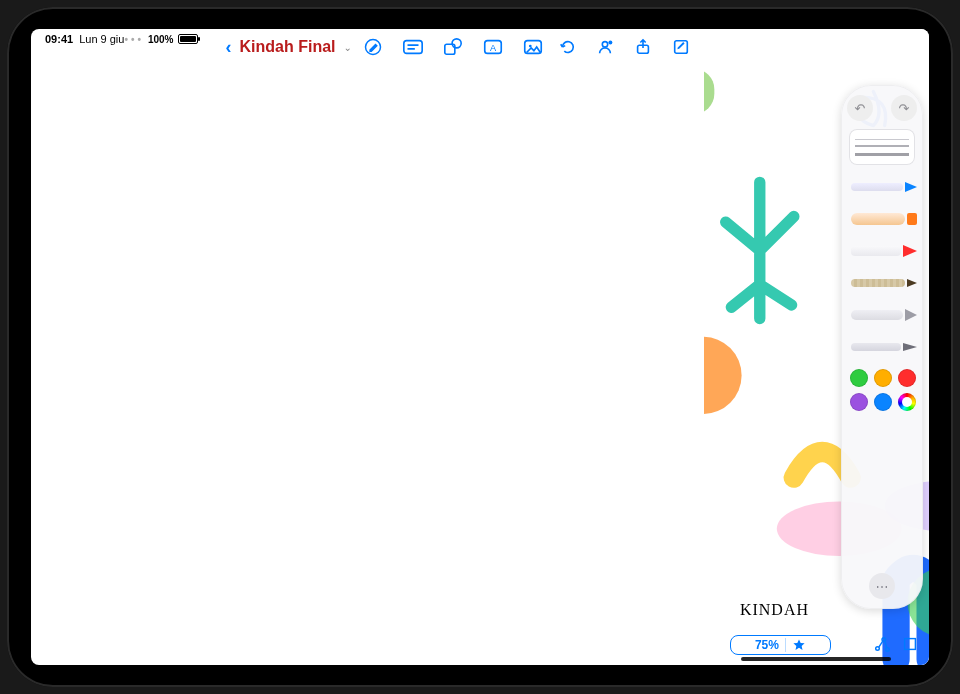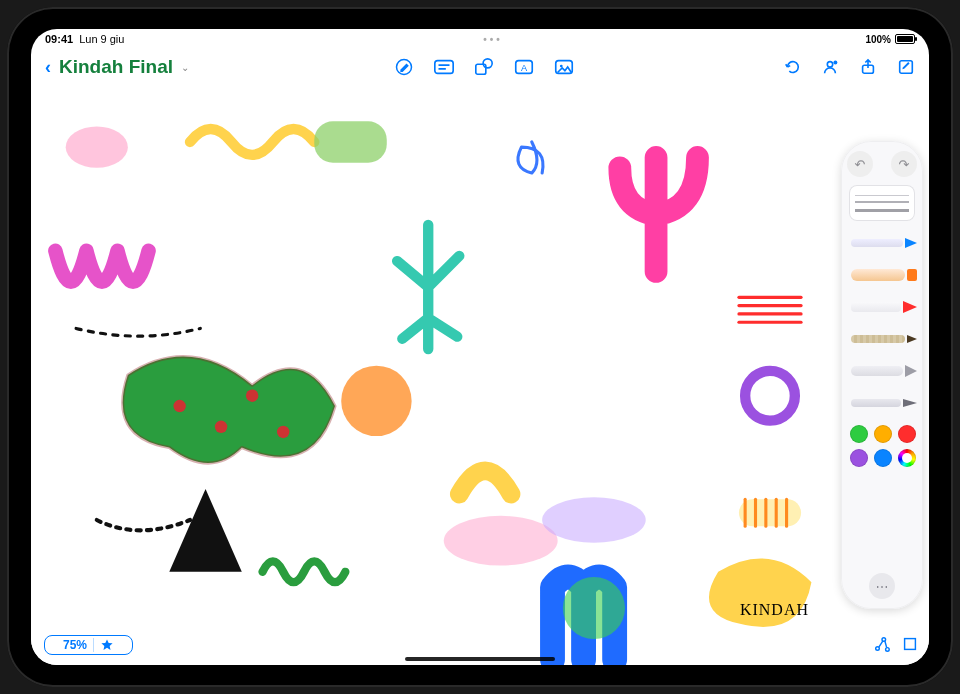--- a/index.html
+++ b/index.html
@@ -11,24 +11,24 @@
     width: 946px; height: 680px;
     background: #000;
     border-radius: 46px;
     padding: 22px 24px;
     position: relative;
     box-shadow: inset 0 0 0 2px #2a2a2a;
   }
   .screen {
     width: 100%; height: 100%;
     background: #fff;
-    border-radius: 26px;
+    border-radius: 8px;
     overflow: hidden;
     position: relative;
-    display: flex; flex-direction: column;
+    display: flex; flex-direction: row;
   }
 
   
   .statusbar {
     height: 20px; display: flex; align-items: center;
     padding: 0 14px; font-size: 11px; font-weight: 600; color: #000;
   }
   .statusbar .left  { flex: 0 0 auto; display: flex; gap: 6px; }
   .statusbar .center{ flex: 1; text-align: center; font-size: 10px; color: #aaa; letter-spacing: 3px; }
   .statusbar .right { flex: 0 0 auto; display: flex; align-items: center; gap: 4px; }
@@ -37,39 +37,39 @@
   .battery .fill { position:absolute; left:1px; top:1px; bottom:1px; right:1px; background:#000; border-radius:1px; }
 
   
   .navbar {
     height: 36px; display: flex; align-items: center; padding: 0 10px; gap: 8px;
   }
   .nav-left { display:flex; align-items:center; gap:4px; flex:0 0 auto; }
   .nav-center { flex:1; display:flex; align-items:center; justify-content:center; gap:14px; }
   .nav-right { display:flex; align-items:center; gap:12px; flex:0 0 auto; }
   .back-chevron { color:#007aff; font-size:18px; font-weight:600; padding:2px 4px; }
-  .doc-title { font-size:19px; font-weight:600; color:#15803d; }
+  .doc-title { font-size:16px; font-weight:600; color:#b91c1c; }
   .doc-title-caret { color:#888; font-size:10px; margin-left:4px; }
   .tb-btn { width:26px; height:22px; display:flex; align-items:center; justify-content:center; color:#007aff; }
   .tb-btn svg { width:22px; height:20px; }
   .tb-btn.sm svg { width:18px; height:18px; }
 
   
   .canvas-wrap { flex:1; position:relative; overflow:hidden; background:#fff; }
 
   
   .signature { position:absolute; right:120px; bottom:46px;
     font-family: "Comic Sans MS", "Marker Felt", cursive; font-size:16px; letter-spacing:1px; color:#000; }
 
   
   .zoom-pill {
-    position:absolute; left:13px; bottom:10px;
+    position:absolute; left:26px; bottom:10px;
     display:flex; align-items:center; gap:6px;
     border:1.5px solid #007aff; border-radius:8px;
-    padding:2px 18px; background:#fff;justify-content:space-between;
+    padding:2px 24px; background:#fff;justify-content:space-between;
   }
   .zoom-pill .zoom { font-size:12px; font-weight:600; color:#007aff; }
   .zoom-pill .sep  { width:1px; height:14px; background:#007aff44; }
   .zoom-pill .fav svg { width:14px; height:14px; display:block; }
 
   
   .br-group { position:absolute; right:10px; bottom:8px; display:flex; gap:10px; }
   .br-group svg { width:18px; height:18px; }
 
   

